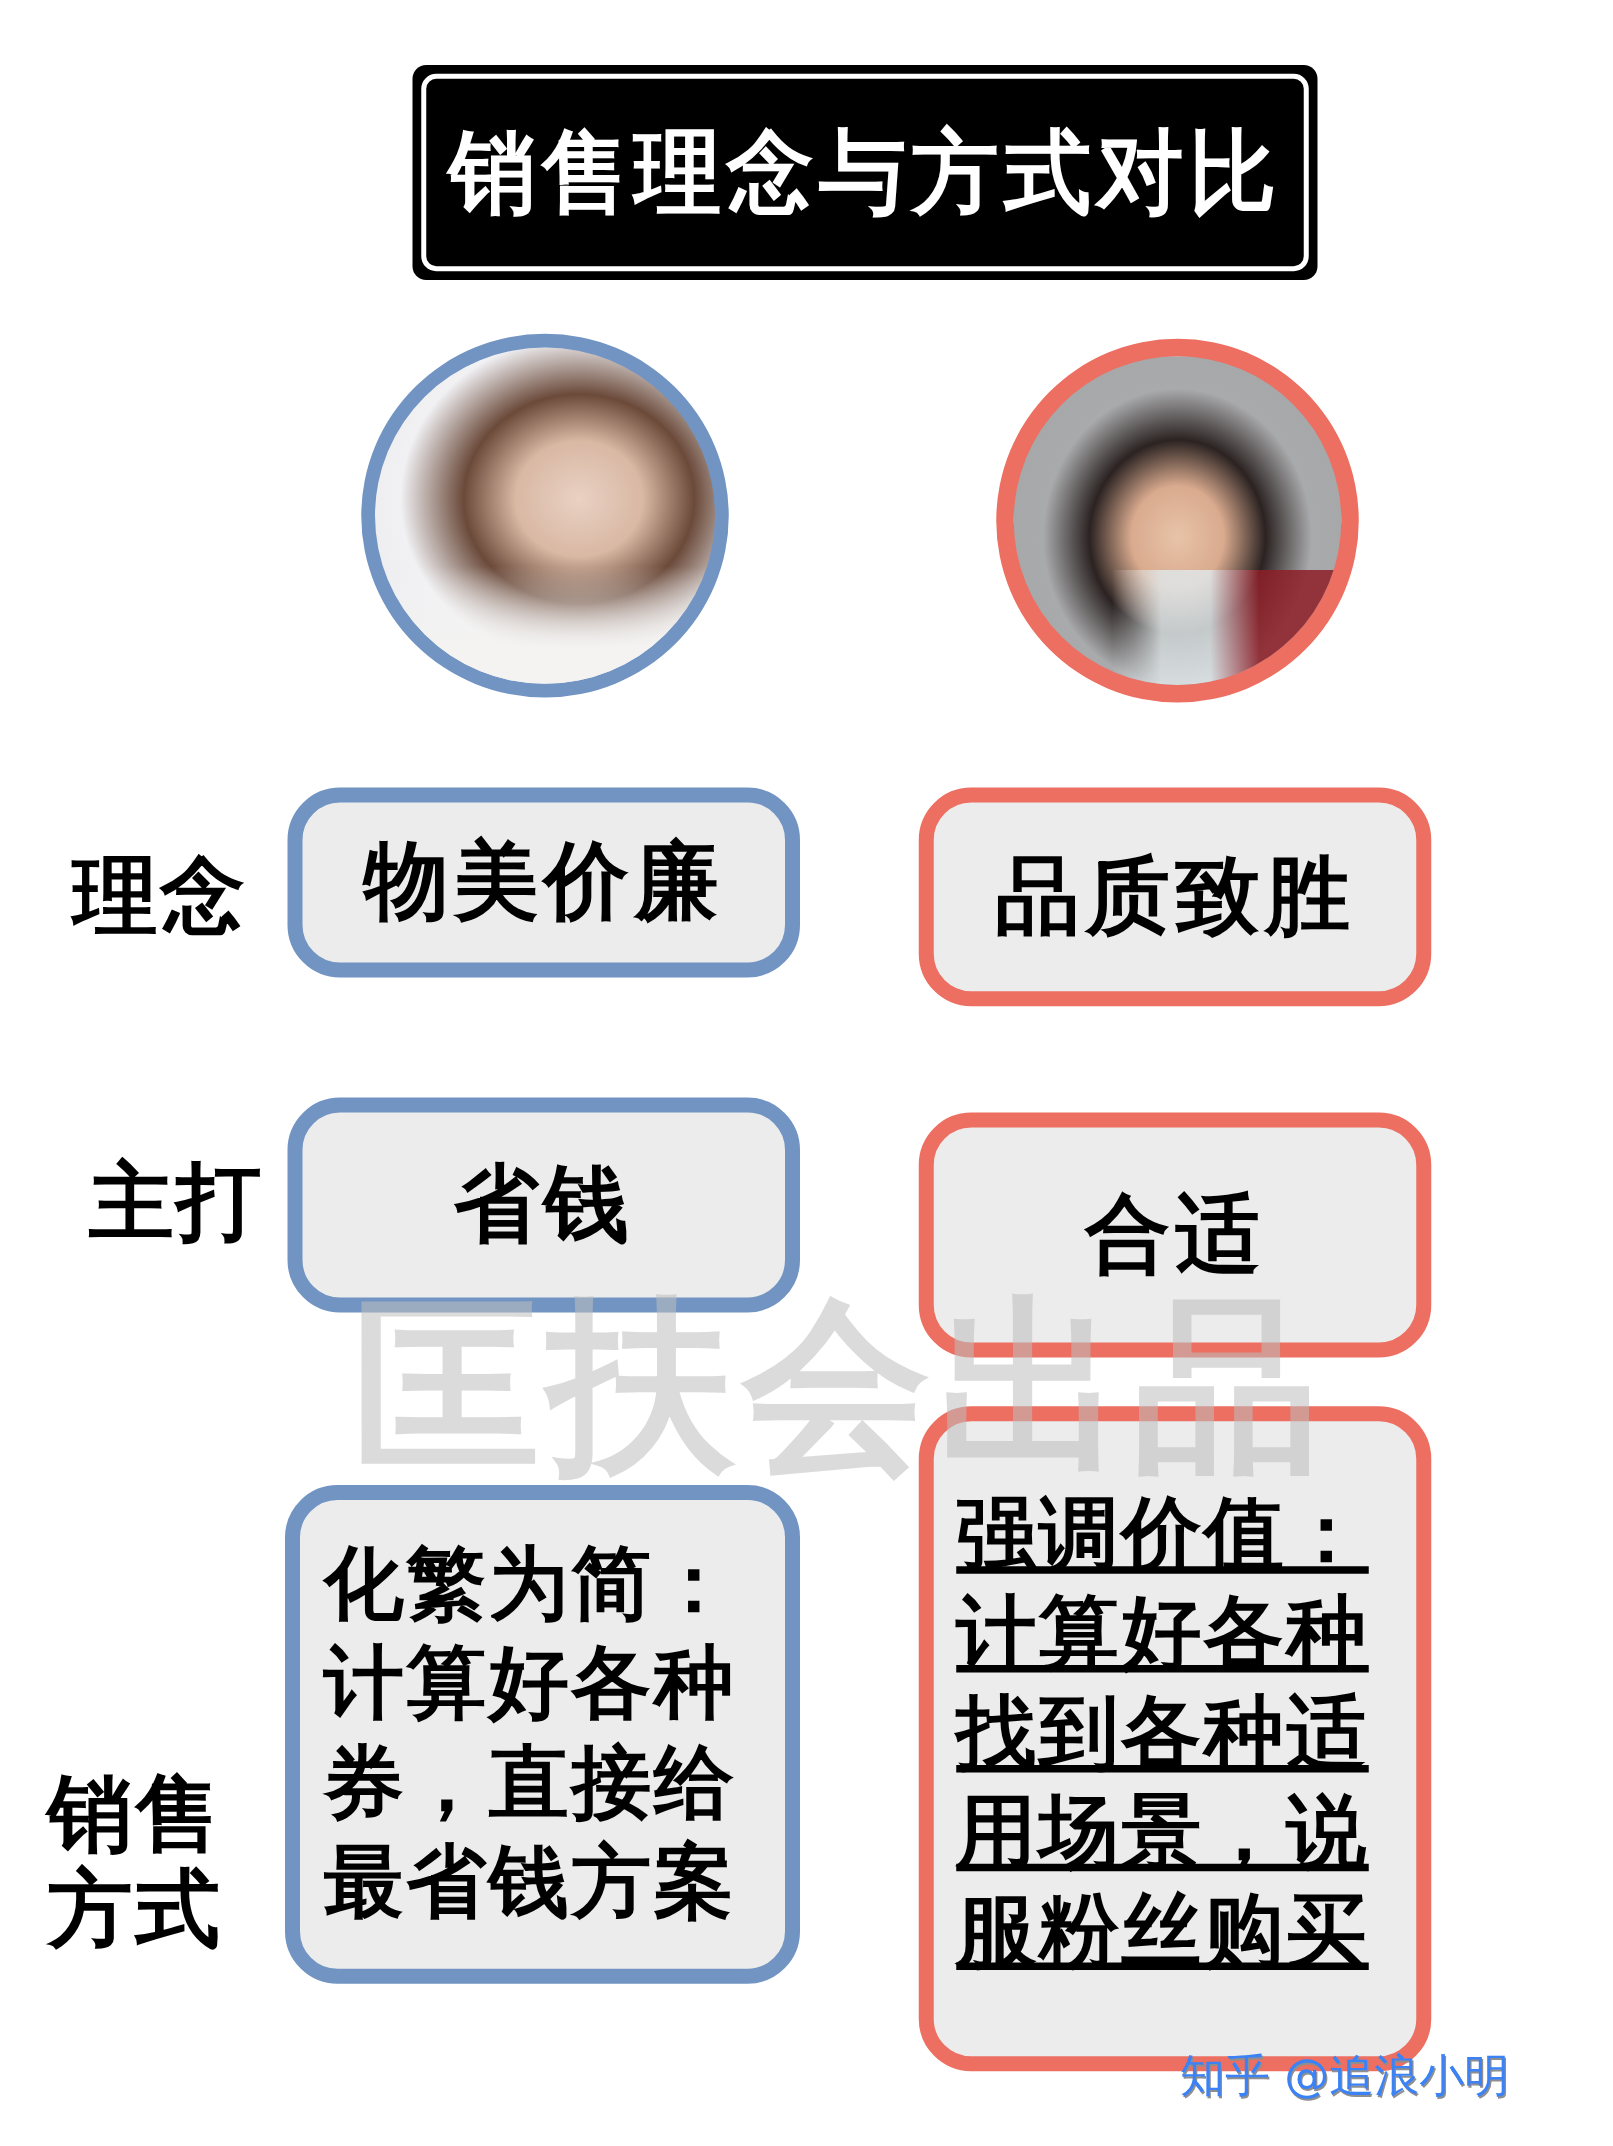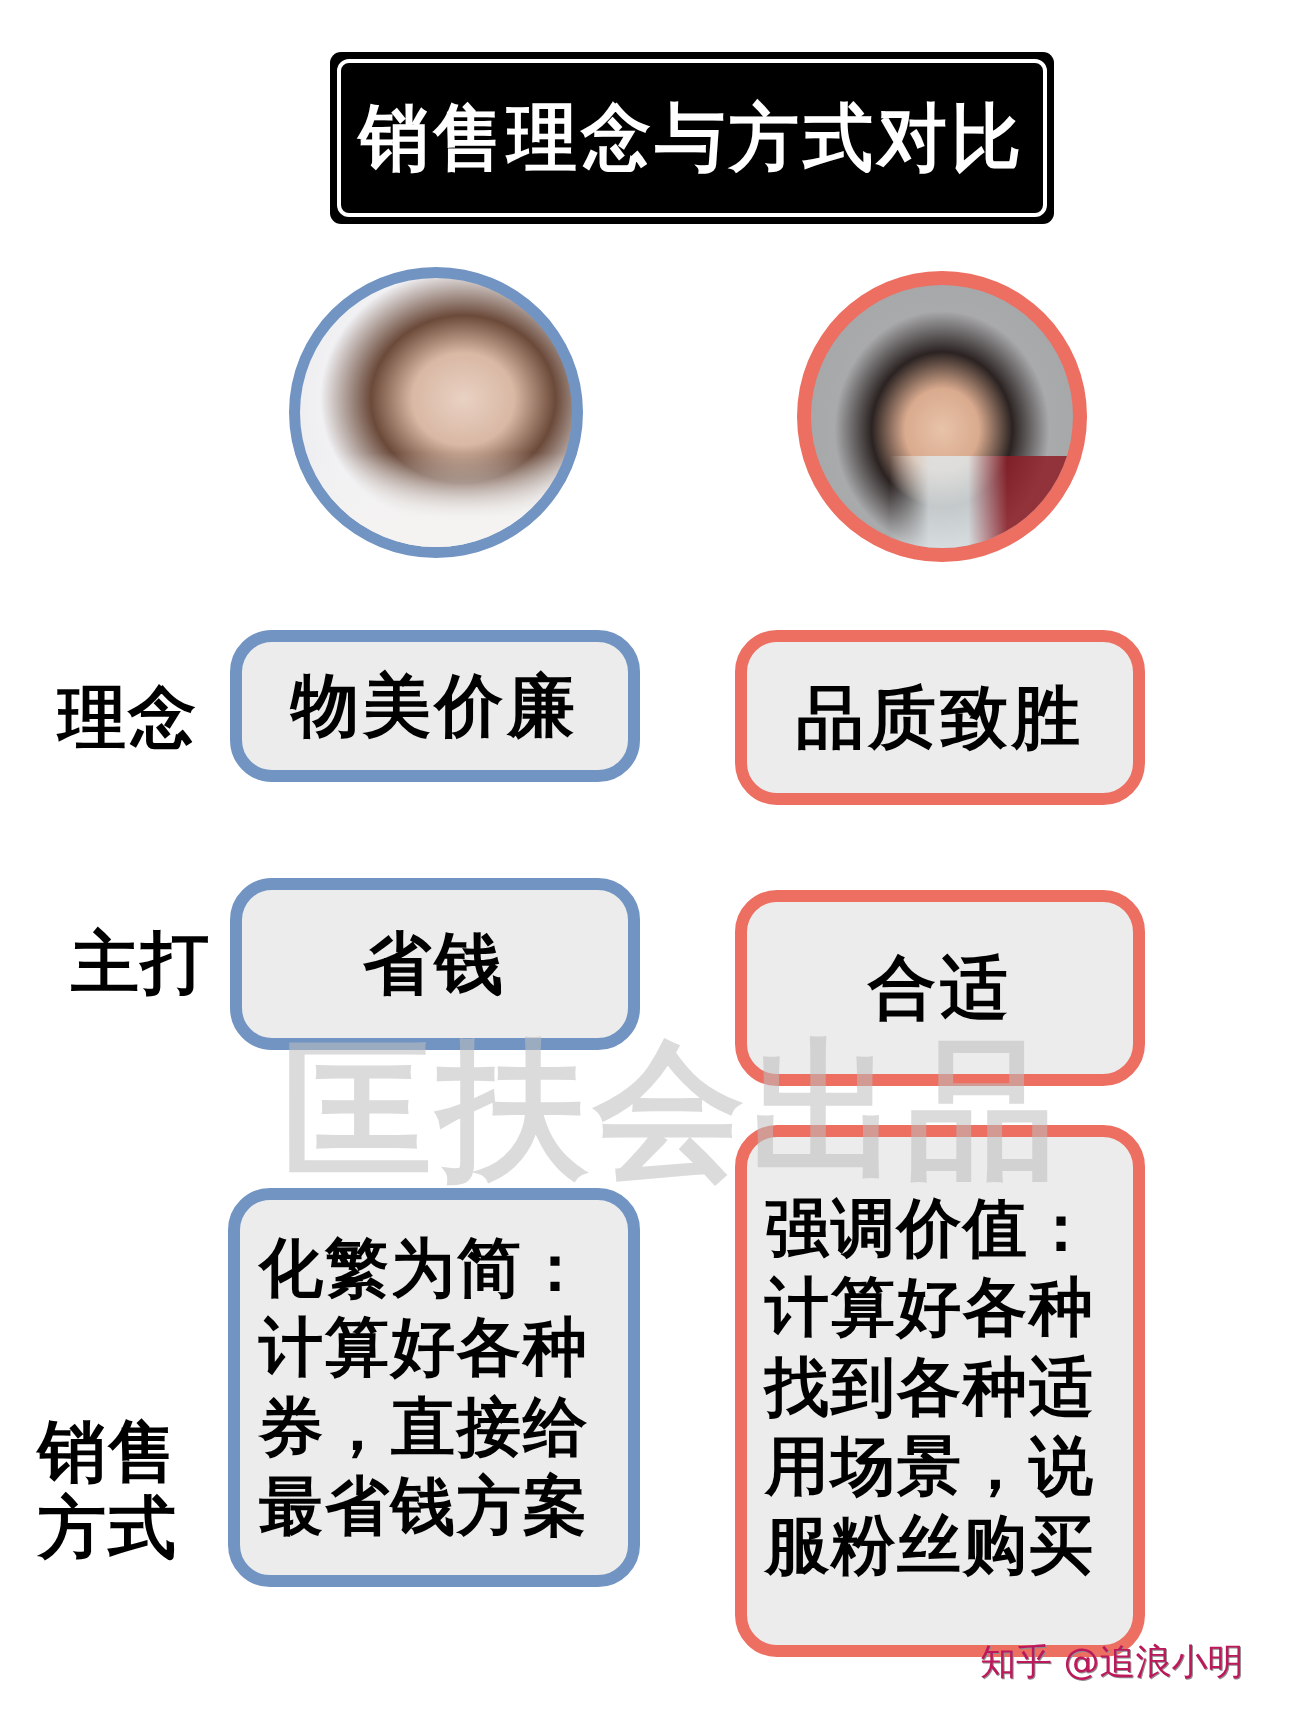--- a/index.html
+++ b/index.html
@@ -97,23 +97,23 @@
     .wm-center {
       left: 282px; top: 1035px; width: 800px; height: 150px;
       font-size: 150px; font-weight: bold; line-height: 150px;
       color: rgba(190,190,190,0.55);
       letter-spacing: 6px;
       white-space: nowrap;
       pointer-events: none;
       z-index: 5;
     }
     .wm-corner {
-      left: 980px; top: 1642px;
+      left: 944px; top: 1642px;
       font-size: 36px; line-height: 40px;
-      color: #be185d;
+      color: #3b82f6;
       white-space: nowrap;
       text-shadow: 1px 1px 0 #8f8f8f;
       z-index: 6;
     }
   </style>
 </head>
 <body>
 
 <div class="abs title-outer">
   <div class="title-ring">
@@ -155,21 +155,21 @@
   <div>方式</div>
 </div>
 <div class="abs box blue" style="left:228px; top:1188px; width:412px; height:399px;">
   <div class="box-multi">
     <div>化繁为简：</div>
     <div>计算好各种</div>
     <div>券，直接给</div>
     <div>最省钱方案</div>
   </div>
 </div>
-<div class="abs box red" style="left:735px; top:1125px; width:410px; height:532px; align-items:flex-start; padding-top:52px;">
+<div class="abs box red" style="left:735px; top:1125px; width:410px; height:532px; align-items:flex-start; padding-top:52px;text-decoration:underline;">
   <div class="box-multi">
     <div>强调价值：</div>
     <div>计算好各种</div>
     <div>找到各种适</div>
     <div>用场景，说</div>
     <div>服粉丝购买</div>
   </div>
 </div>
 
 <div class="abs wm-corner">知乎 @追浪小明</div>

